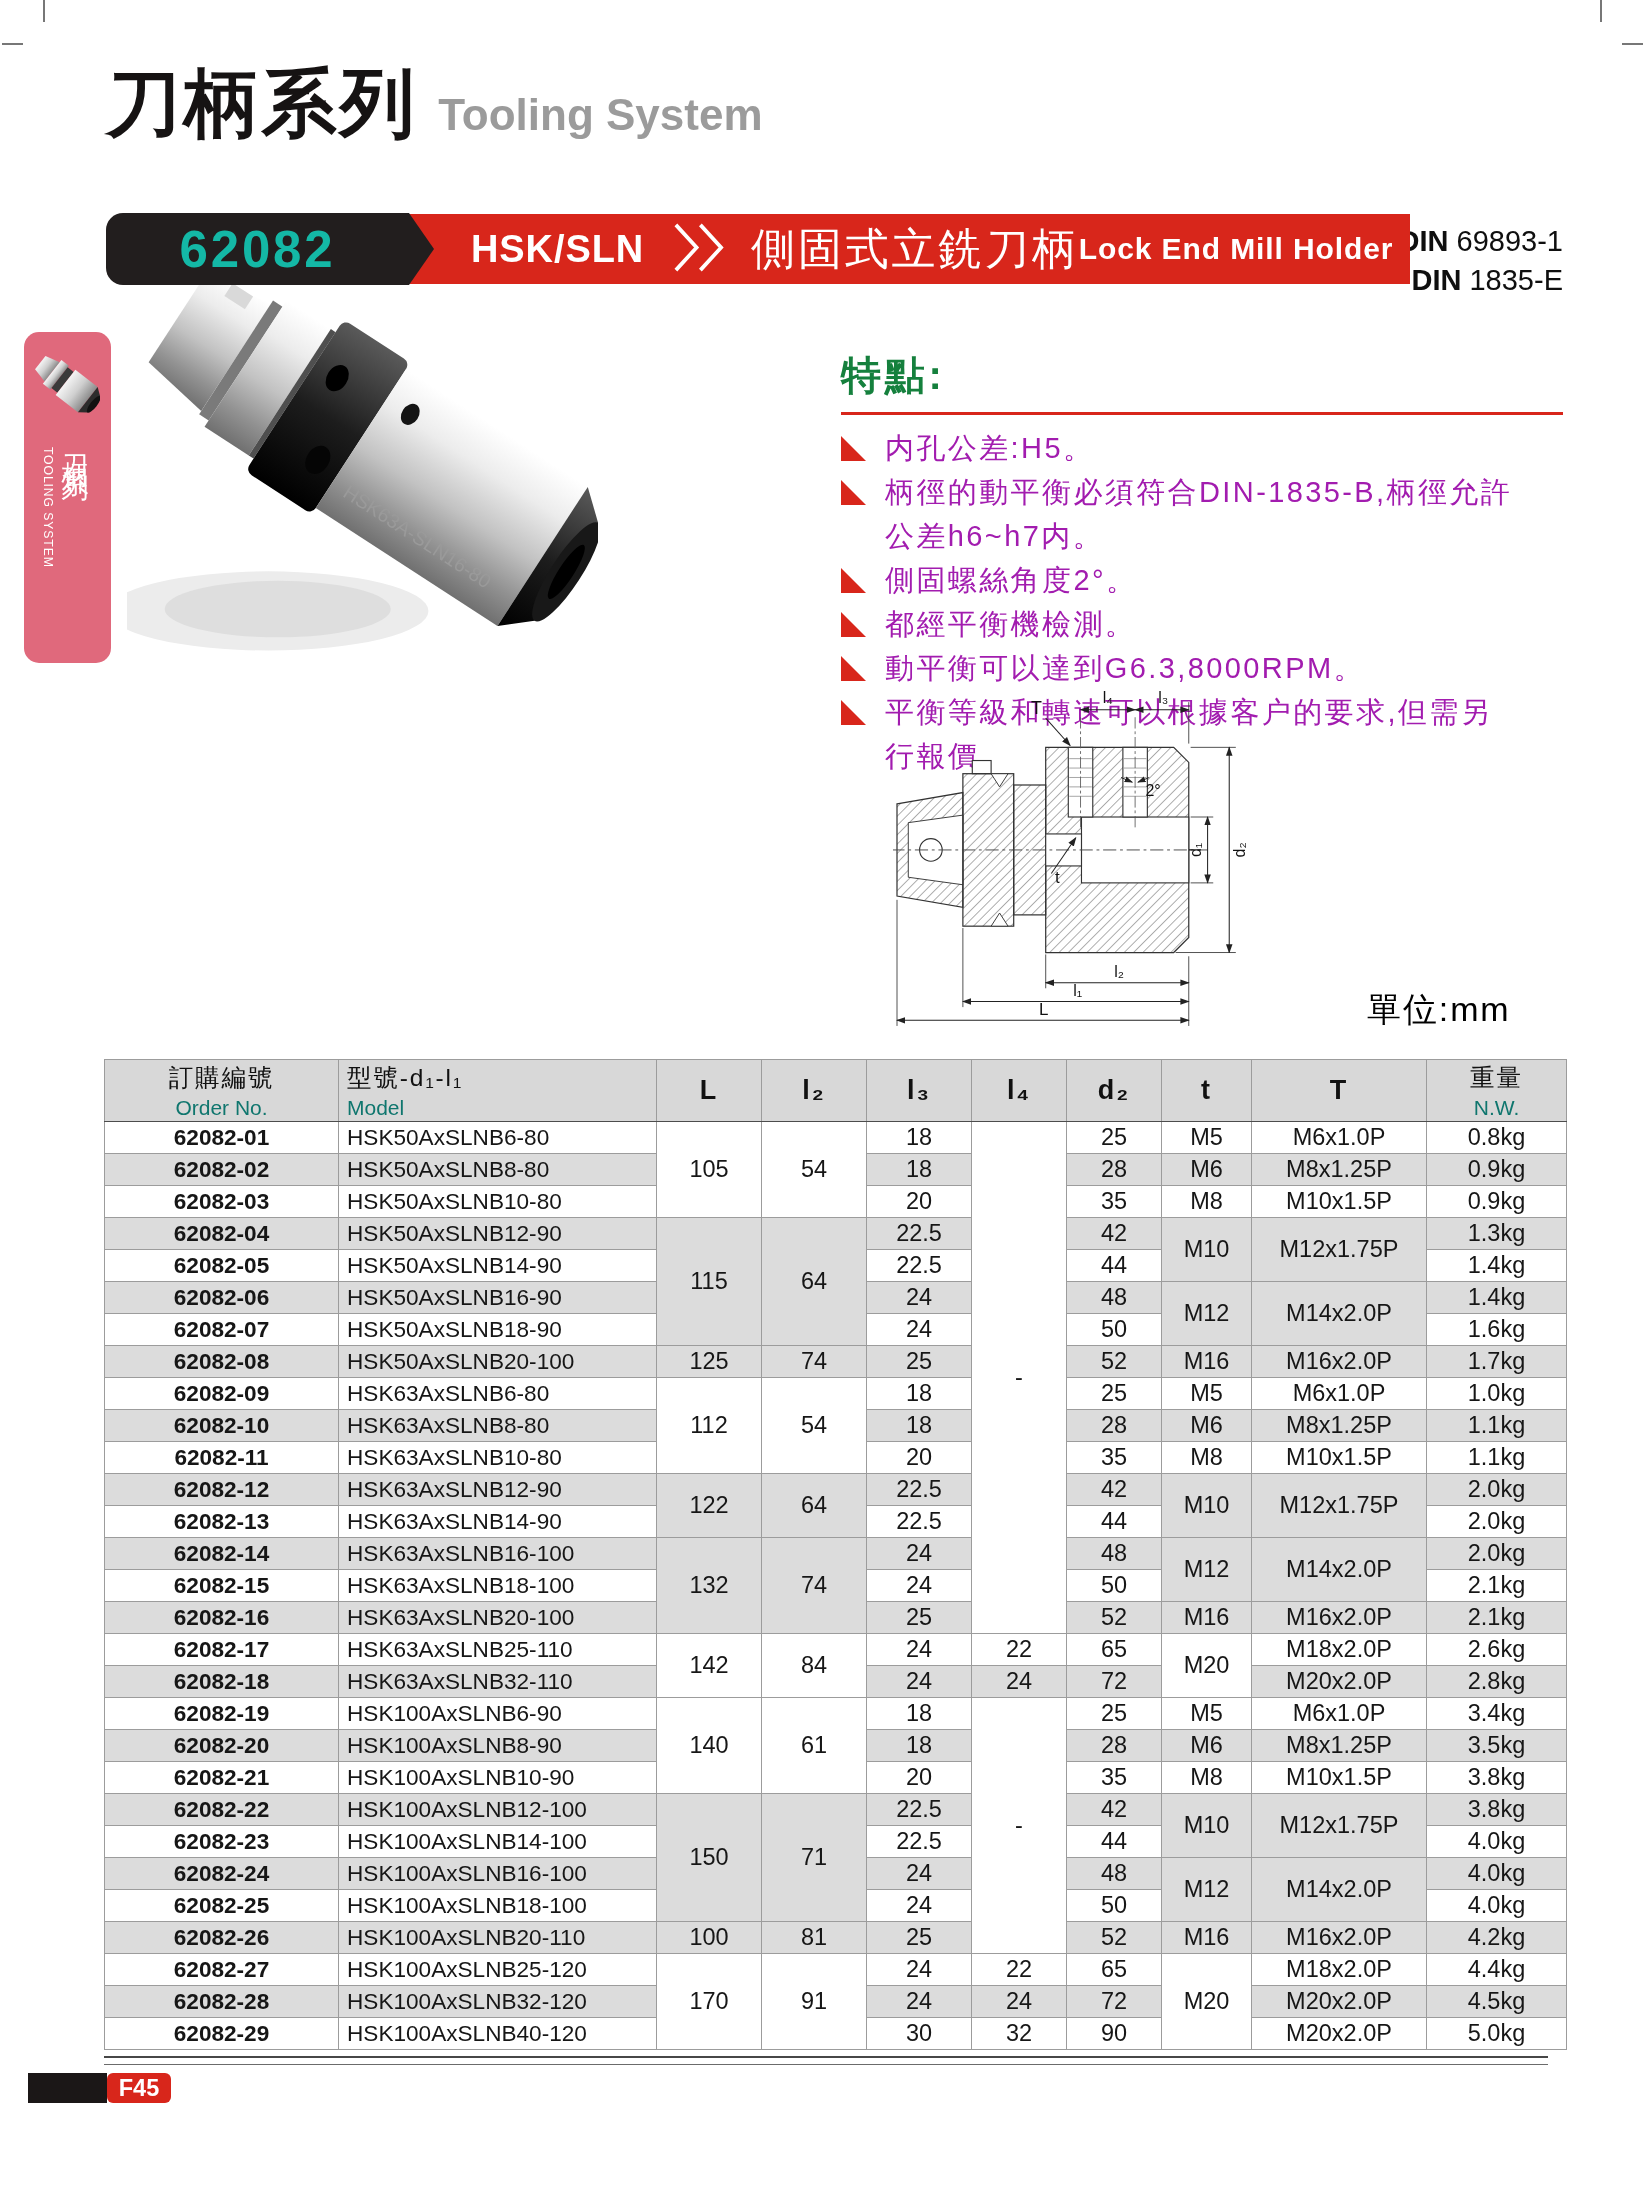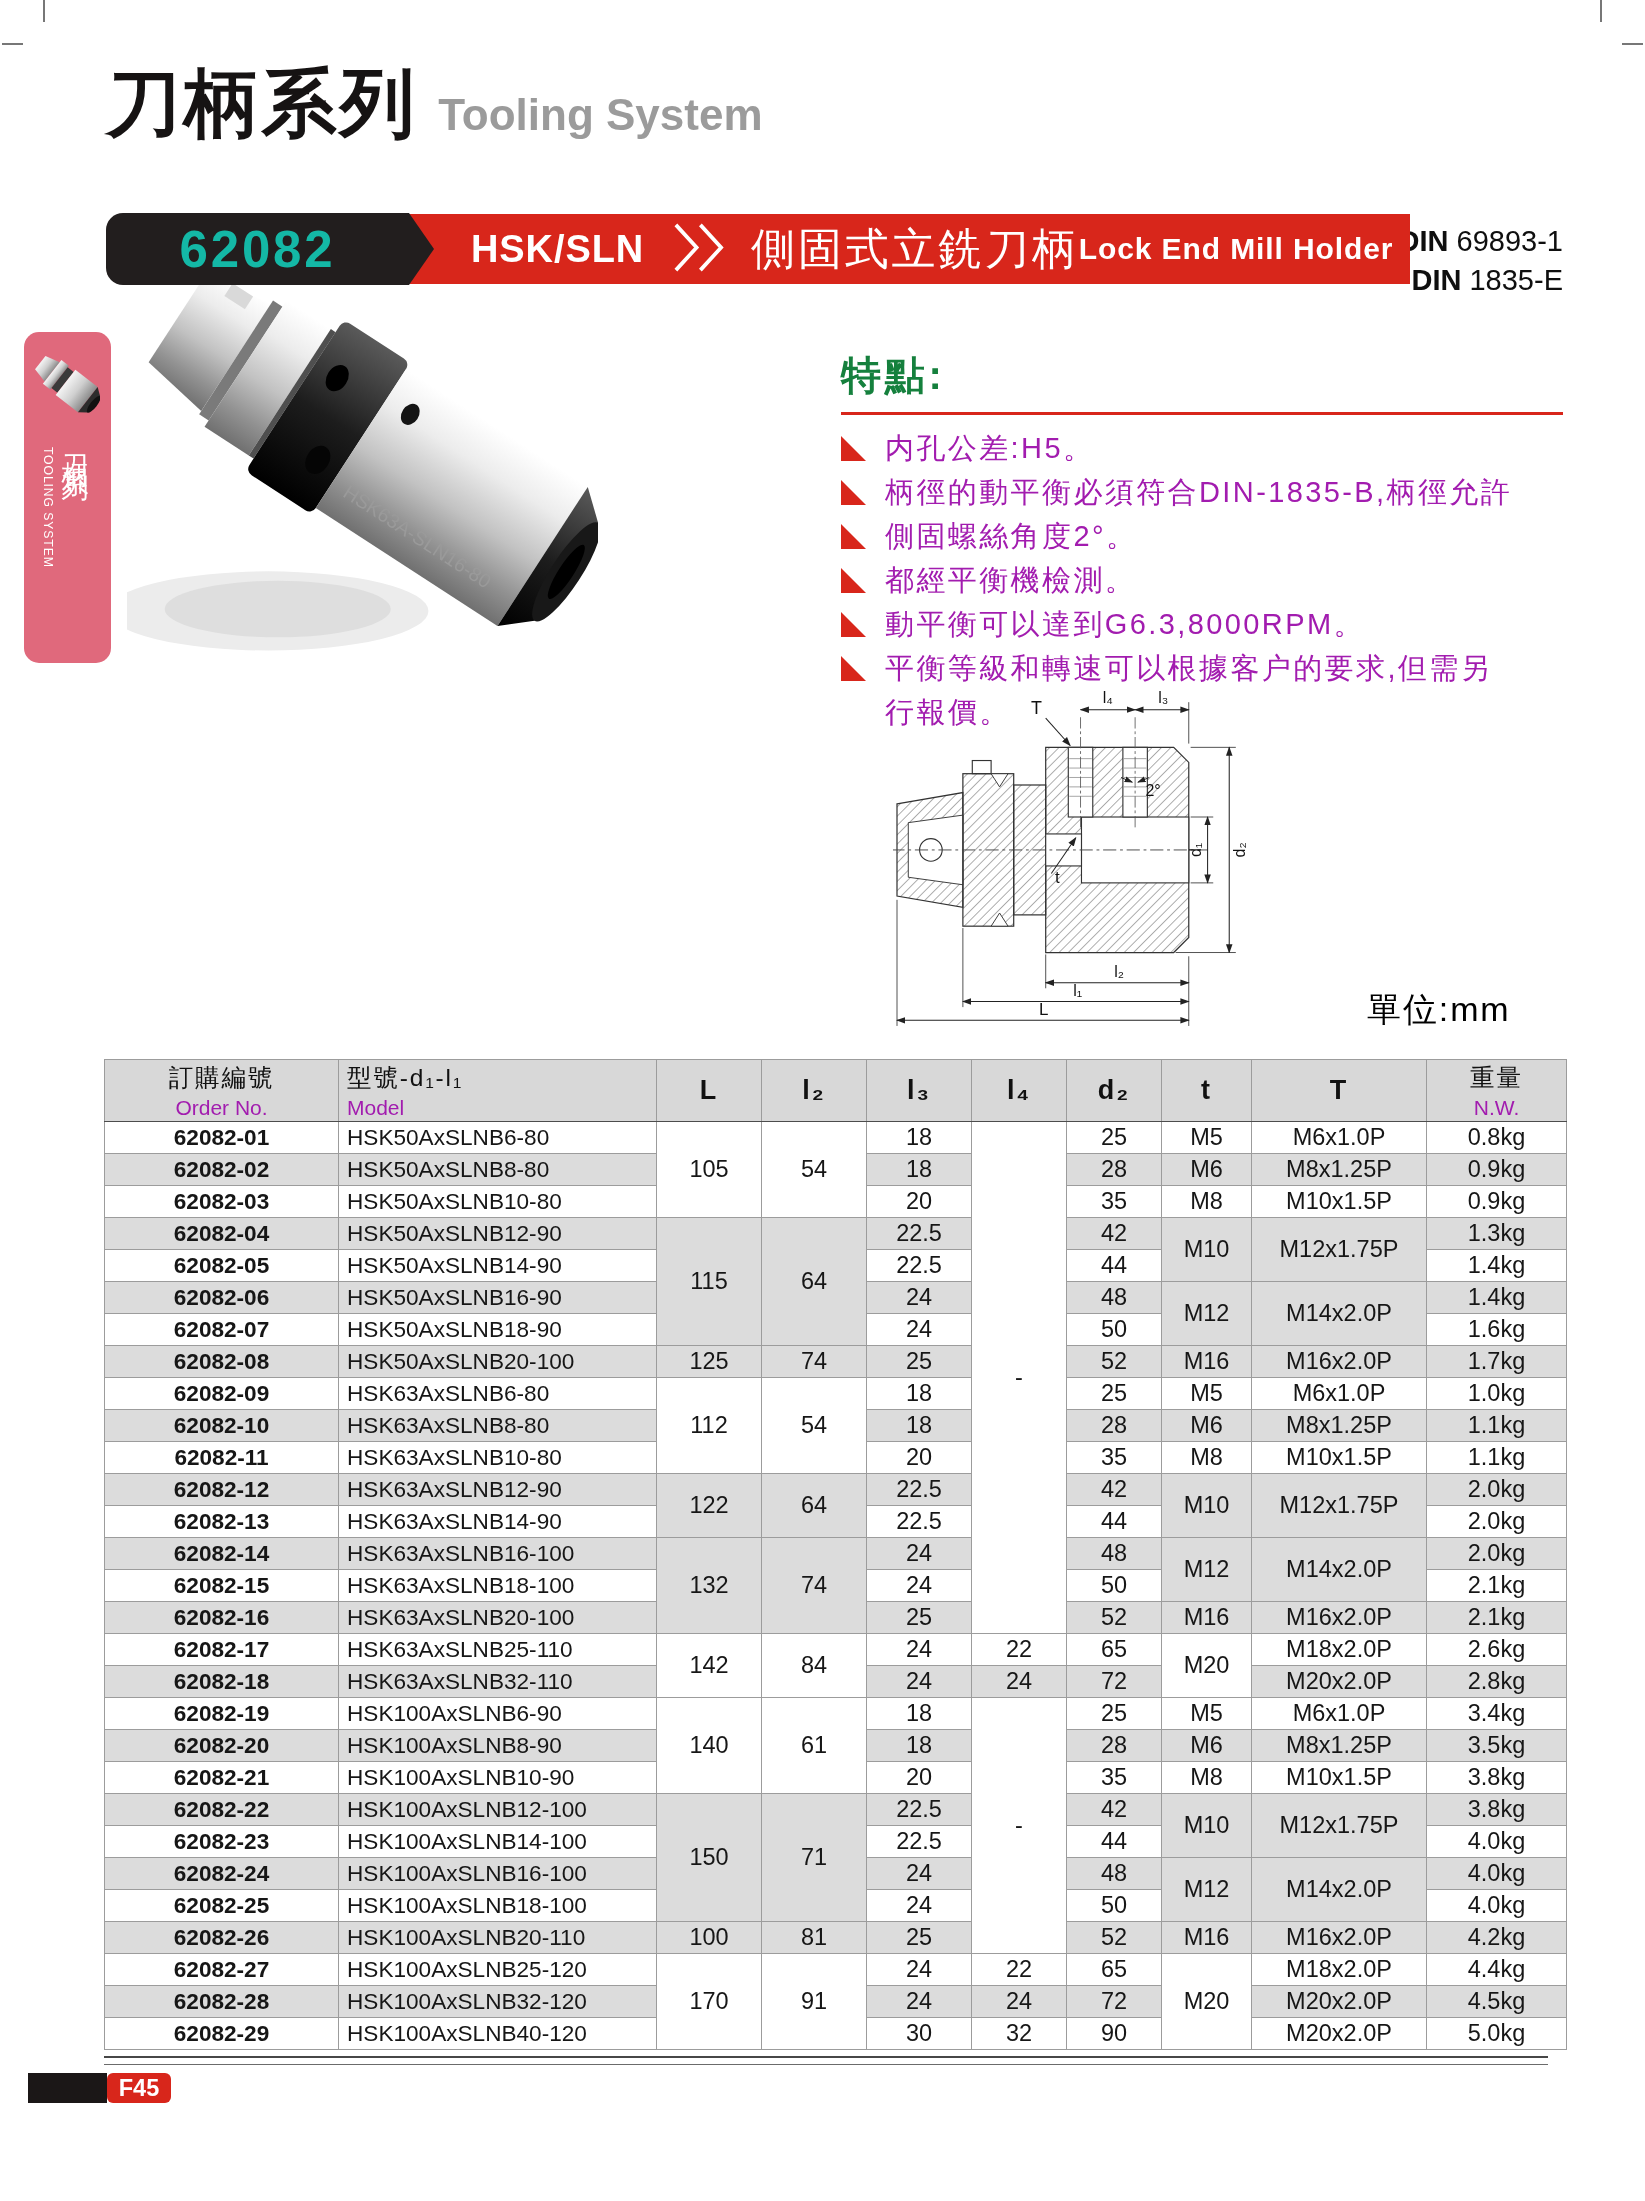--- a/index.html
+++ b/index.html
@@ -45,21 +45,21 @@
   svg text{font-family:"Liberation Sans","DejaVu Sans",sans-serif;}
   .unit{position:absolute;left:1367px;top:987px;font-size:34px;color:#000;letter-spacing:1.9px;}
   
   .tablewrap{position:absolute;left:104px;top:1059px;}
   table{border-collapse:collapse;table-layout:fixed;width:1444px;border:1.4px solid #888;}
   th,td{border:0.9px solid #9c9c9c;padding:0;text-align:center;vertical-align:middle;}
   thead tr{height:62px;}
   thead th{background:#d8d8d8;border-bottom:1.9px solid #4c4c4c;}
   .hz{font-size:24.5px;letter-spacing:1.9px;font-weight:400;color:#111;}
   .hz.single{font-size:27px;font-weight:700;}
-  .he{font-size:21px;font-weight:400;color:#a21caf;margin-top:2.8px;}
+  .he{font-size:21px;font-weight:400;color:#0f766e;margin-top:2.8px;}
   tbody td{height:31px;font-size:23.5px;color:#161616;background:#fff;}
   tbody tr:nth-child(even) td{background:#dcdcdc;}
   tbody td.merged,tbody td.col-L,tbody td.col-l2{background:#fff;}
   tr.gb td{border-top:1.9px solid #4c4c4c;}
   .col-o{width:233px;font-weight:700;font-size:22.6px;}
   .col-m{width:309px;text-align:left;padding-left:8px;font-size:22.6px;}
   .col-L{width:104px;} .col-l2{width:104px;} .col-l3{width:104px;}
   .col-l4{width:94px;} .col-d2{width:94px;} .col-t{width:89px;}
   .col-T{width:174px;} .col-w{width:139px;}
   .bottomrule{position:absolute;left:104px;top:2056px;width:1444px;height:5.6px;
@@ -166,20 +166,21 @@
   <div class="feat-title">特點:</div>
   <div class="feat-rule"></div>
   <ul class="features">
       <li>
         <span class="tri"></span>
         <div class="fline">内孔公差:H5。</div>
       </li>
       <li>
         <span class="tri"></span>
         <div class="fline">柄徑的動平衡必須符合DIN-1835-B,柄徑允許</div>
+        <div class="fline">公差h6~h7内。</div>
       </li>
       <li>
         <span class="tri"></span>
         <div class="fline">側固螺絲角度2°。</div>
       </li>
       <li>
         <span class="tri"></span>
         <div class="fline">都經平衡機檢測。</div>
       </li>
       <li>

